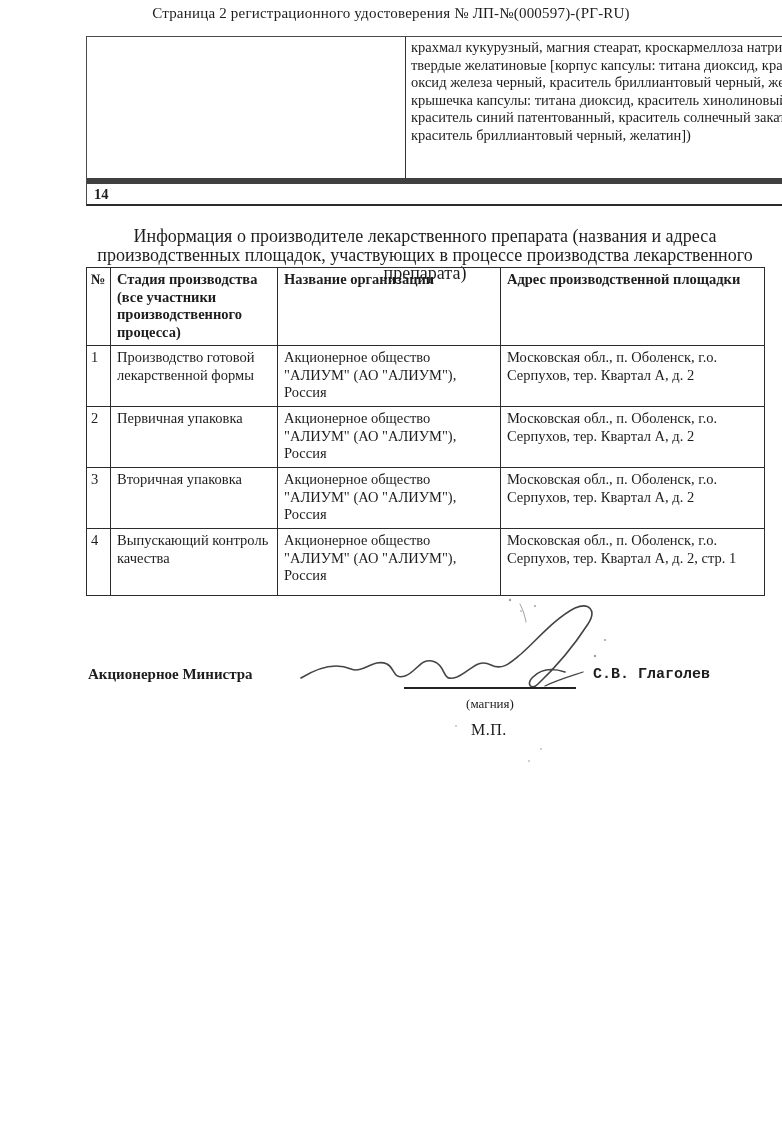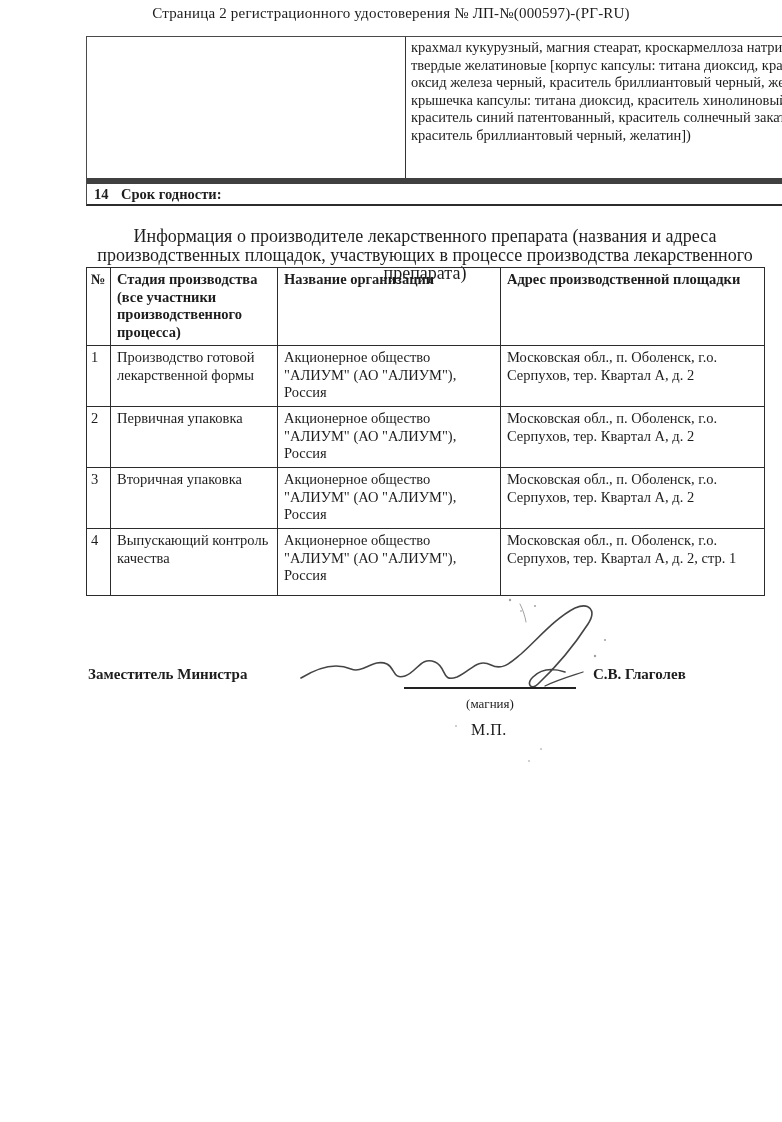--- a/index.html
+++ b/index.html
@@ -59,21 +59,21 @@
   .t2 th { font-weight: bold; }
   .t2 .c-num { width: 24px; padding-left: 4px; padding-right: 2px; }
   .t2 .c-stage { width: 167px; }
   .t2 .c-org { width: 223px; }
   .t2 .c-addr { width: 264px; }
   .t2 .h-row th { height: 74px; }
   .t2 .b-row td { height: 61px; }
   .t2 .b-row-last td { height: 67px; }
   
   .sig-title { position: absolute; left: 88px; top: 666px; font-size: 15px; font-weight: bold; }
-  .sig-name  { position: absolute; left: 593px; top: 666px; font-size: 15px; font-weight: bold; }
+  .sig-name  { position: absolute; left: 593px; top: 666px; font-size: 15px; font-weight: bold; font-family: Liberation Mono, monospace; }
   .sig-svg   { position: absolute; left: 295px; top: 596px; }
   .sig-line  { position: absolute; left: 404px; top: 687px; width: 172px; height: 2px; background: #222; }
   .sig-caption {
     position: absolute; left: 404px; top: 696px; width: 172px;
     text-align: center; font-size: 13px;
   }
   .stamp { position: absolute; left: 471px; top: 721px; font-size: 16px; letter-spacing: 0.5px; }
   .speck { position: absolute; background: #8a8a8a; border-radius: 50%; opacity: .55; }
 </style>
 </head>
@@ -81,21 +81,20 @@
 
 <div class="page-header">Страница 2  регистрационного удостоверения № ЛП-№(000597)-(РГ-RU)</div>
 
 <div class="t1">
   <div class="t1-rowA">
     <div class="t1-left"></div>
     <div class="t1-right">крахмал кукурузный, магния стеарат, кроскармеллоза натрия, капсулы твердые желатиновые [корпус капсулы: титана диоксид, краситель оксид железа черный, краситель бриллиантовый черный, желатин, крышечка капсулы: титана диоксид, краситель хинолиновый желтый, краситель синий патентованный, краситель солнечный закат желтый, краситель бриллиантовый черный, желатин])</div>
   </div>
   <div class="t1-rowB">
     <div class="t1b-num">14</div>
-    <div class="t1b-label">Срок годности:</div>
   </div>
 </div>
 
 <div class="info-heading">Информация о производителе лекарственного препарата (названия и адреса производственных площадок, участвующих в процессе производства лекарственного препарата)</div>
 
 <table class="t2">
   <tbody>
   <tr class="h-row">
     <th class="c-num">№</th>
     <th class="c-stage">Стадия производства (все участники производственного процесса)</th>
@@ -122,21 +121,21 @@
   </tr>
   <tr class="b-row b-row-last">
     <td class="c-num">4</td>
     <td class="c-stage">Выпускающий контроль качества</td>
     <td class="c-org">Акционерное общество "АЛИУМ" (АО "АЛИУМ"), Россия</td>
     <td class="c-addr">Московская обл., п. Оболенск, г.о. Серпухов, тер. Квартал А, д. 2, стр. 1</td>
   </tr>
   </tbody>
 </table>
 
-<div class="sig-title">Заместитель Министра</div>
+<div class="sig-title">Акционерное Министра</div>
 
 <svg class="sig-svg" width="330" height="108" viewBox="0 0 330 108">
   <g fill="none" stroke="#242424" stroke-width="1.6" stroke-linecap="round" opacity="0.85">
     <path d="M6 82 C 22 72, 40 66, 56 73 C 68 78, 78 62, 92 68 C 100 72, 98 84, 110 80
              C 122 76, 126 60, 140 66 C 152 71, 146 87, 162 81 C 176 75, 182 62, 196 69
              C 208 75, 216 66, 226 58 C 240 46, 260 22, 280 12 C 294 6, 302 14, 293 28
              C 280 48, 260 72, 243 88 C 236 95, 231 88, 238 81 C 246 73, 258 72, 270 76"></path>
     <path d="M250 90 C 262 84, 276 80, 288 76" stroke-width="1.3"></path>
     <path d="M225 8 C 228 14, 230 20, 231 26" stroke-width="1" opacity="0.5"></path>
   </g>

